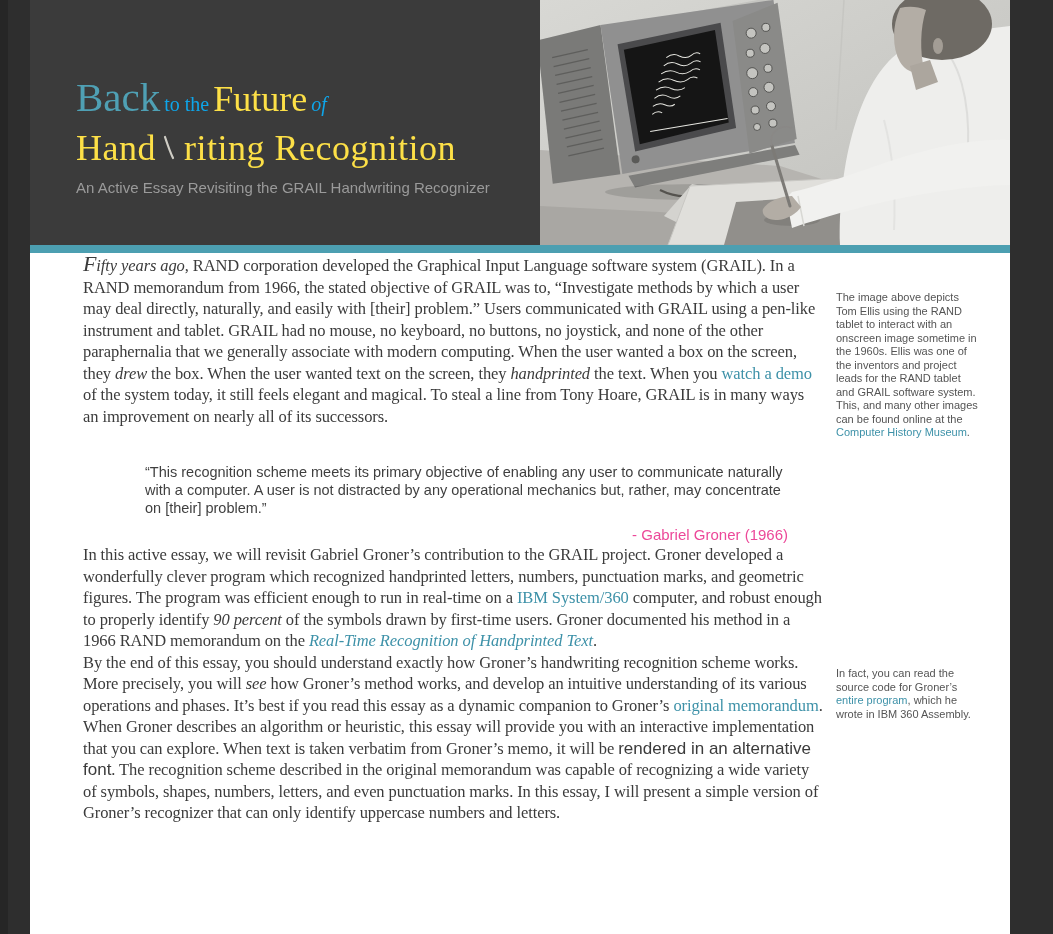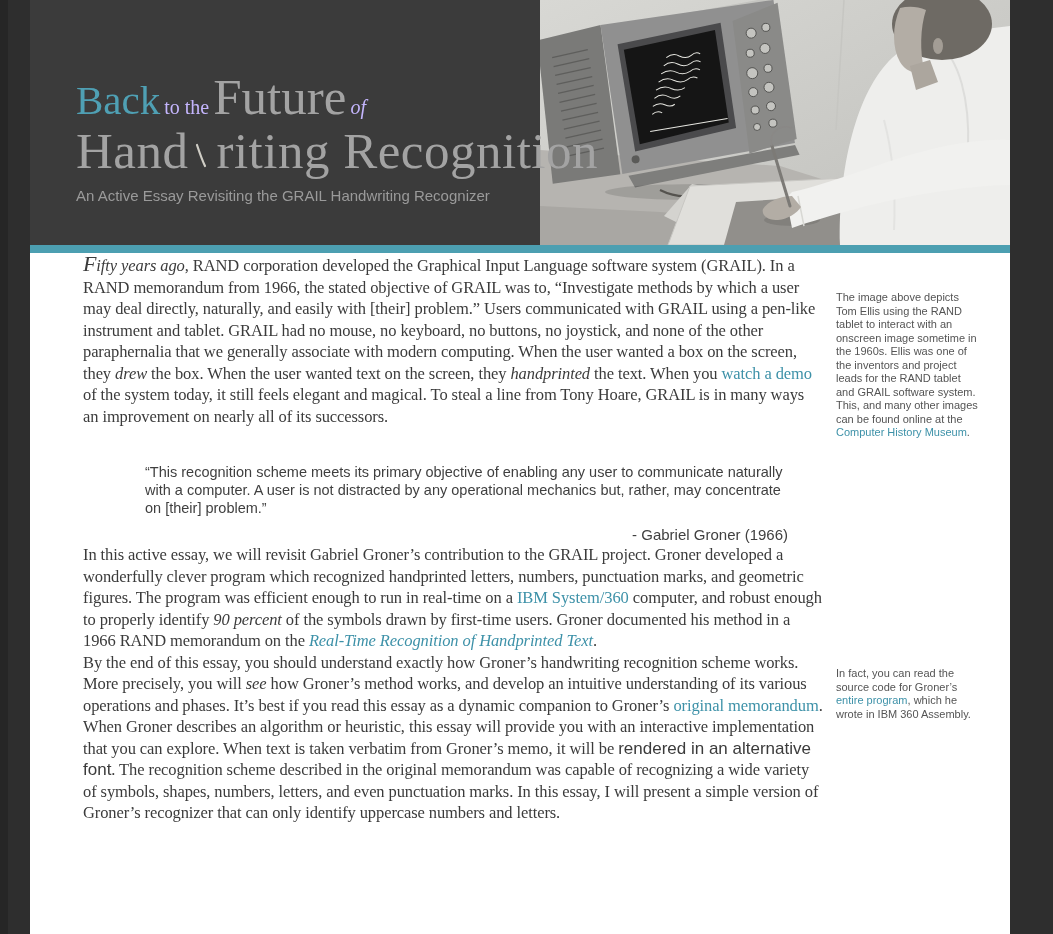--- a/index.html
+++ b/index.html
@@ -15,23 +15,23 @@
   }
   .left-strip{position:absolute;left:0;top:0;width:8px;height:934px;background:#262626;}
   .column{position:absolute;left:30px;top:0;width:980px;height:934px;background:#ffffff;}
 
   
   .hdr{position:relative;height:245px;background:var(--header-bg);overflow:hidden;}
   .photo{position:absolute;right:0;top:0;width:470px;height:245px;display:block;}
   .title-block{position:absolute;left:46px;top:74px;z-index:2;white-space:nowrap;}
   .t-line1{line-height:46px;}
   .t-line2{line-height:42px;margin-top:-2px;letter-spacing:.5px;}
-  .t-big{font-size:51px;color:#a3a3a3;}
+  .t-big{font-size:36px;color:#fde047;}
   .t-back{font-size:41px;color:var(--title-accent);}
-  .t-sm{font-size:20px;color:#c4b5fd;margin-top:20px;}
+  .t-sm{font-size:20px;color:#0ea5e9;margin-top:20px;}
   .t-it{font-style:italic;}
   .stroke-mark{display:inline-block;width:22px;height:32px;vertical-align:-4px;margin:0 3px;}
   .subtitle{margin-top:3px;font-family:"Liberation Sans","DejaVu Sans",sans-serif;font-size:15px;line-height:18px;color:#9a9a9a;}
   .author{margin-top:8px;font-family:"Liberation Sans","DejaVu Sans",sans-serif;font-size:14.5px;line-height:18px;color:#6c6c6c;}
   .teal-bar{height:8px;background:var(--accent-teal);}
 
   
   .content{position:relative;height:845px;background:#fff;overflow:hidden;}
   .main{position:absolute;left:53px;top:0;width:740px;}
   p.body{margin:0;font-size:16.5px;line-height:21.5px;color:var(--body-text);letter-spacing:-.1px;}
@@ -40,21 +40,21 @@
   .p3{margin-top:18px;}
   .lead{font-style:italic;}
   .lead-cap{font-size:22px;}
   em{font-style:italic;}
   a.link{color:var(--link-teal);text-decoration:none;cursor:pointer;}
   .link-it{font-style:italic;}
   .alt-font{font-family:"Liberation Sans","DejaVu Sans",sans-serif;font-size:17px;letter-spacing:0;}
 
   blockquote.quote{margin:36px 0 0 54px;width:660px;padding:0;}
   .q-text{margin:8px;font-family:"Liberation Sans","DejaVu Sans",sans-serif;font-size:14.5px;line-height:18px;color:#3f3f3f;}
-  .q-attr{margin-top:9px;padding-right:9px;text-align:right;font-family:"Liberation Sans","DejaVu Sans",sans-serif;font-size:15px;line-height:18px;color:#404040;}
+  .q-attr{margin-top:9px;padding-right:9px;text-align:right;font-family:"Liberation Sans","DejaVu Sans",sans-serif;font-size:15px;line-height:18px;color:#ec4899;}
 
   .note{position:absolute;left:806px;width:144px;font-family:"Liberation Sans","DejaVu Sans",sans-serif;
         font-size:11px;line-height:13.5px;color:#545454;}
   .note1{top:38px;}
   .note2{top:414px;}
 </style>
 </head>
 <body>
 
 <div class="left-strip"></div>

